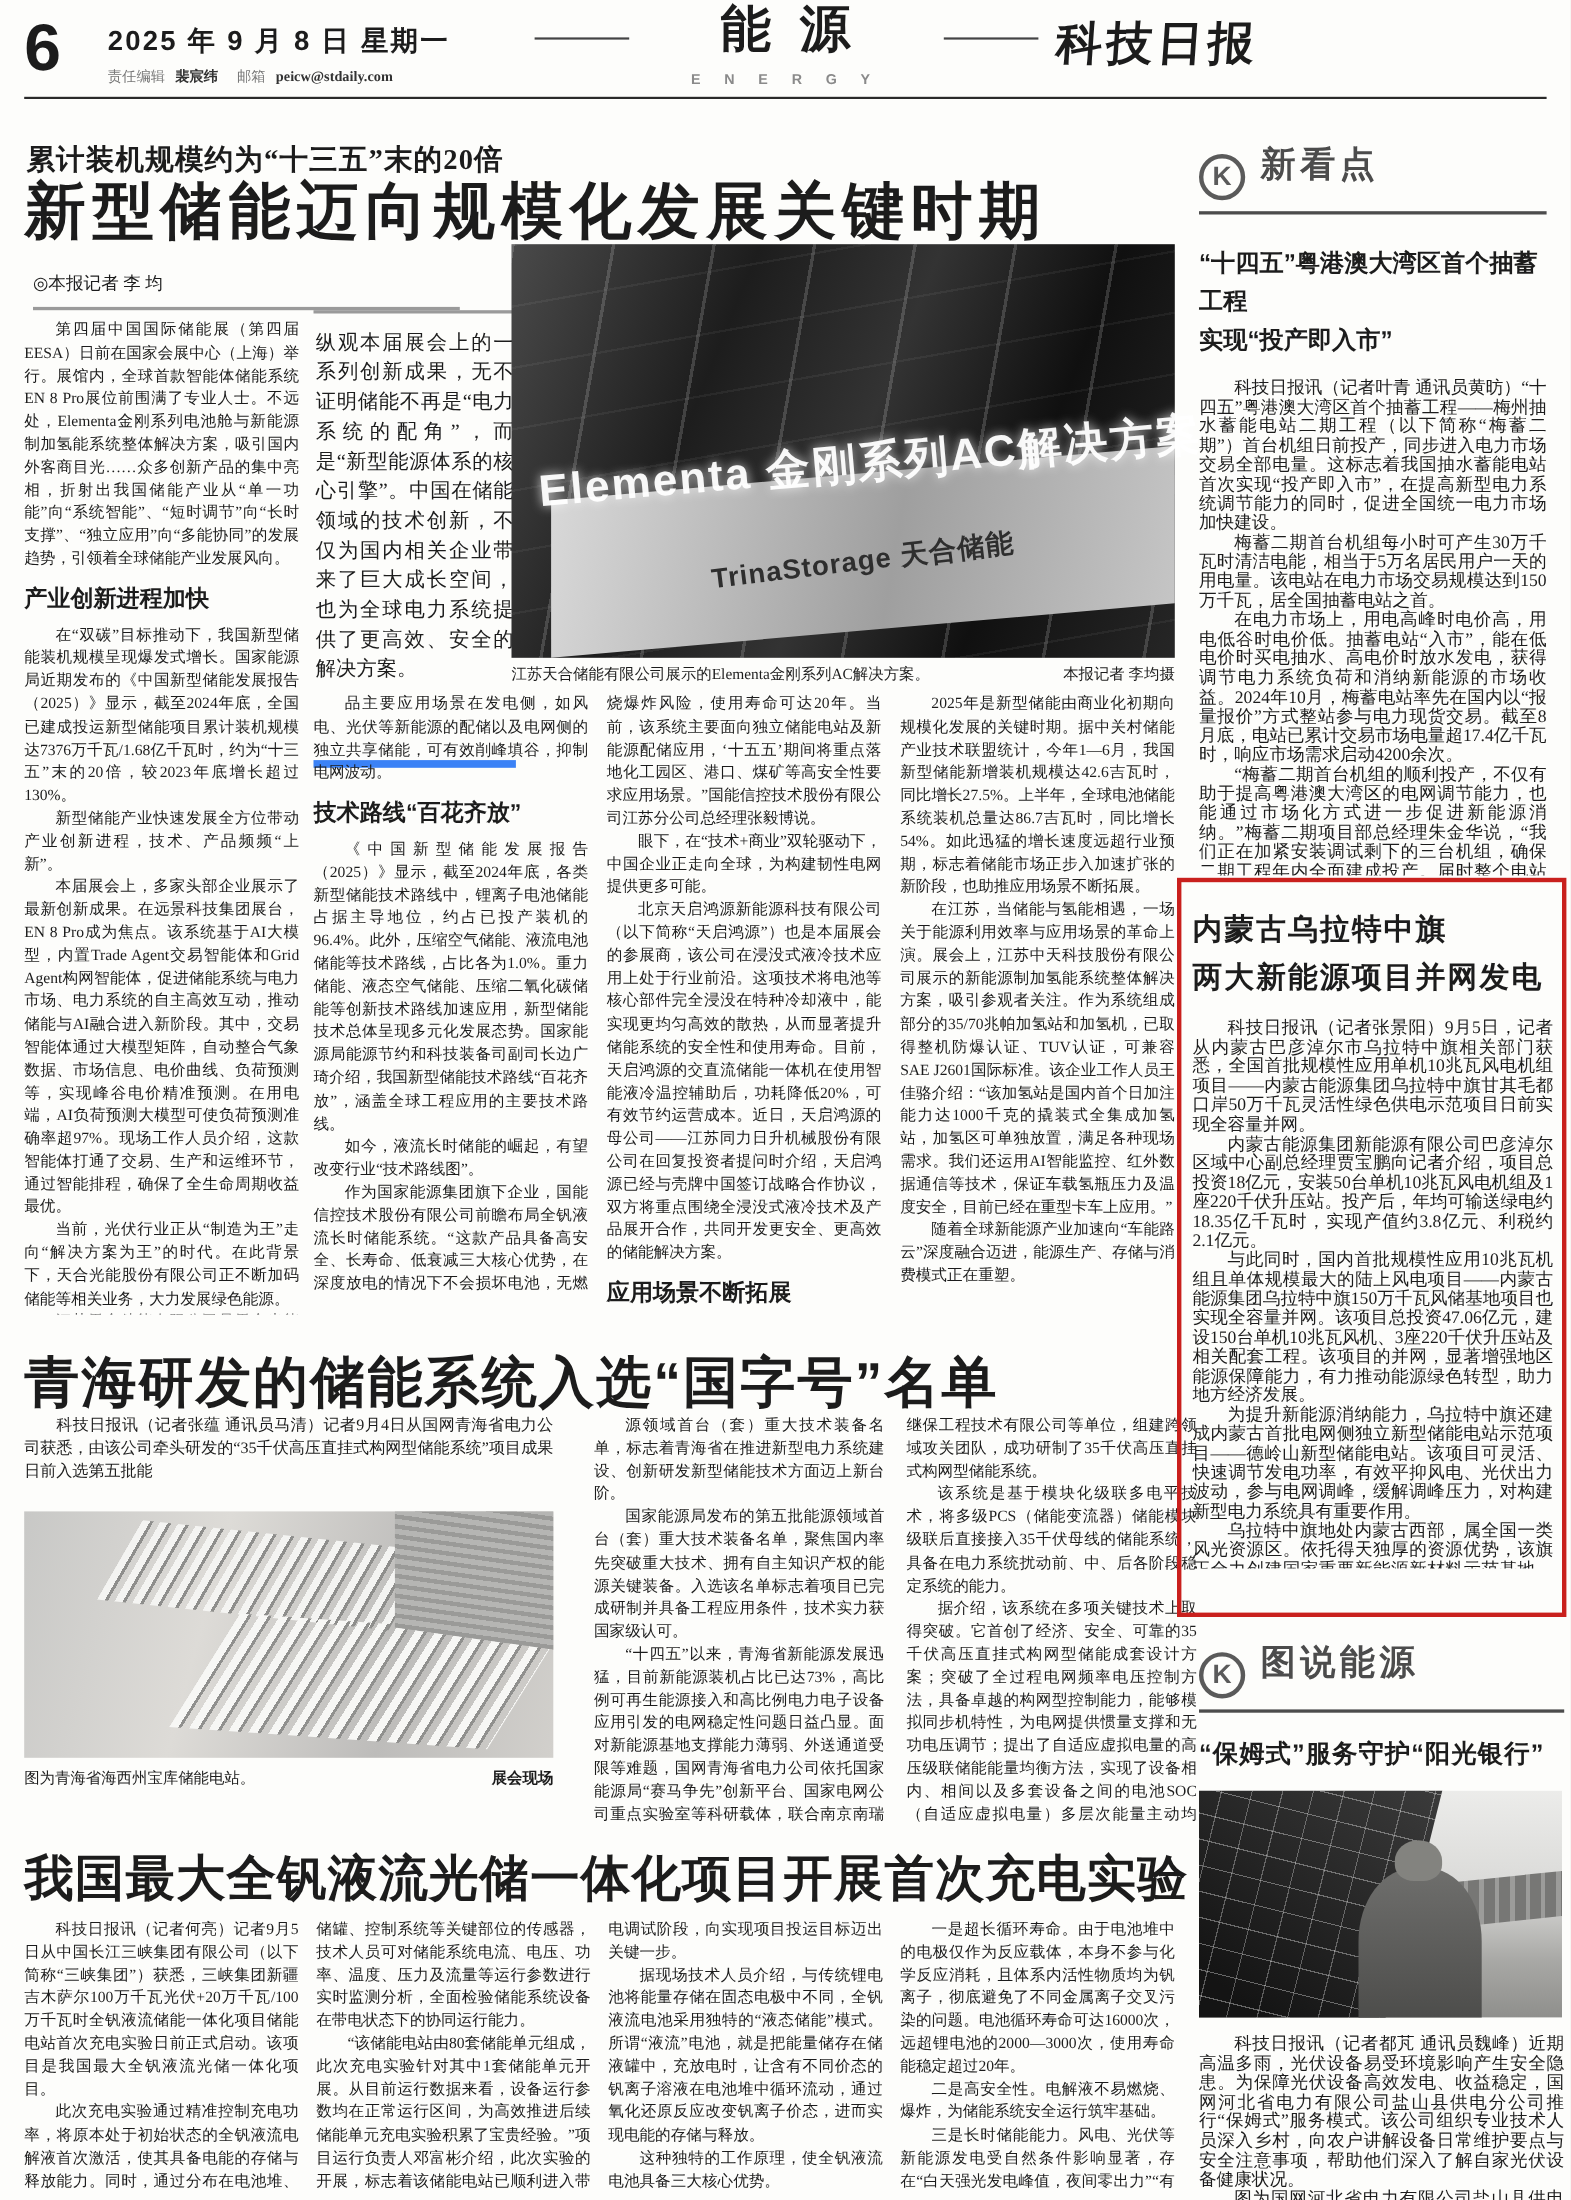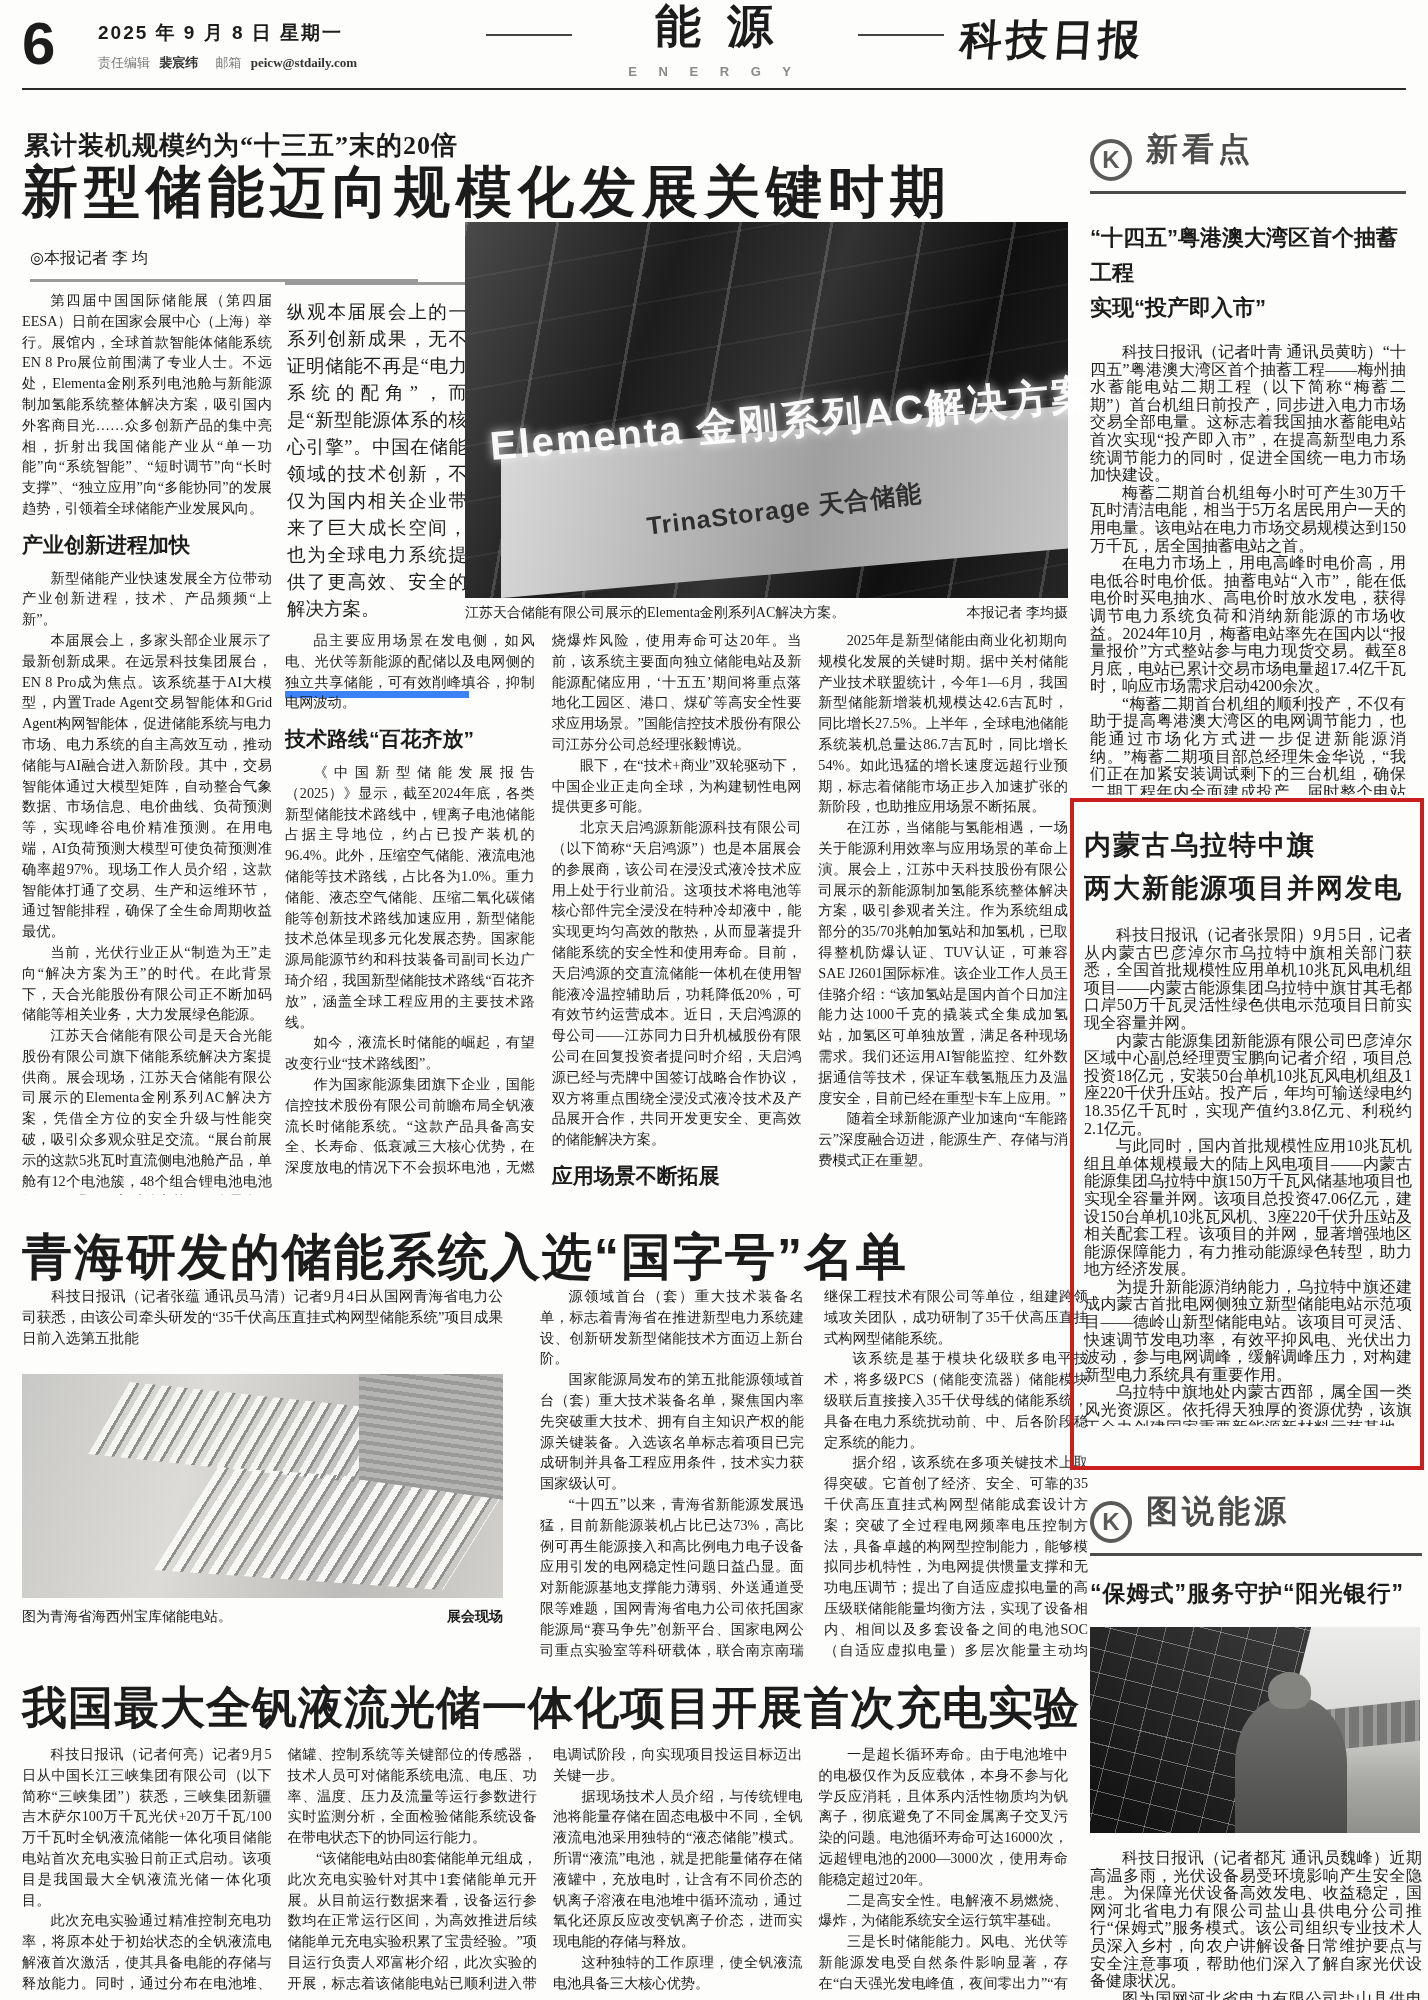--- a/index.html
+++ b/index.html
@@ -6,21 +6,21 @@
   #page{
     position:relative;width:1428px;height:2000px;margin:0 auto;
     background:#fdfdfb;color:#1c1c1c;overflow:hidden;
     font-family:"Liberation Serif","DejaVu Serif",serif;
   }
 
   
   #header{position:absolute;left:22px;top:12px;width:1384px;height:76px;border-bottom:2px solid #2a2a2a;}
   #page-num{position:absolute;left:0;top:2px;font-size:60px;font-weight:900;line-height:60px;font-family:"Liberation Sans","DejaVu Sans",sans-serif;}
   #date-block{position:absolute;left:76px;top:8px;}
-  #date-line{font-size:19px;font-weight:bold;letter-spacing:2px;font-family:"Liberation Sans","DejaVu Sans",sans-serif;}
+  #date-line{font-size:25px;font-weight:bold;letter-spacing:2px;font-family:"Liberation Sans","DejaVu Sans",sans-serif;}
   #editor-line{margin-top:8px;font-size:13px;color:#333;}
   #editor-line .lbl{color:#777;}
   #editor-line .name{font-weight:bold;margin:0 14px 0 6px;}
   #masthead-center{position:absolute;left:572px;top:-4px;width:284px;background:#fdfdfb;text-align:center;padding-bottom:2px;}
   #masthead-title{font-size:46px;font-weight:900;letter-spacing:26px;padding-left:26px;font-family:"Liberation Sans","DejaVu Sans",sans-serif;}
   #masthead-en{margin-top:6px;font-size:13px;font-weight:bold;color:#8a8a8a;letter-spacing:9px;font-family:"Liberation Sans","DejaVu Sans",sans-serif;}
   .masthead-rule{position:absolute;top:34px;width:86px;border-top:2px solid #444;}
   #brand{position:absolute;left:938px;top:0px;font-size:42px;font-weight:900;letter-spacing:4px;transform:skewX(-4deg);font-family:"Liberation Serif","DejaVu Serif",serif;}
 
   
@@ -136,20 +136,21 @@
   <div class="masthead-rule" style="left:858px;"></div>
 
   <div id="main-story">
     <div id="kicker">累计装机规模约为“十三五”末的20倍</div>
     <h1 id="main-headline" style="margin:0;">新型储能迈向规模化发展关键时期</h1>
     <div id="main-byline">◎本报记者  李 均</div>
 
     <div id="main-col1" class="body-txt clip">
         <p class="para">第四届中国国际储能展（第四届EESA）日前在国家会展中心（上海）举行。展馆内，全球首款智能体储能系统EN 8 Pro展位前围满了专业人士。不远处，Elementa金刚系列电池舱与新能源制加氢能系统整体解决方案，吸引国内外客商目光……众多创新产品的集中亮相，折射出我国储能产业从“单一功能”向“系统智能”、“短时调节”向“长时支撑”、“独立应用”向“多能协同”的发展趋势，引领着全球储能产业发展风向。</p>
         <h3 class="subhead">产业创新进程加快</h3>
+        <p class="para">在“双碳”目标推动下，我国新型储能装机规模呈现爆发式增长。国家能源局近期发布的《中国新型储能发展报告（2025）》显示，截至2024年底，全国已建成投运新型储能项目累计装机规模达7376万千瓦/1.68亿千瓦时，约为“十三五”末的20倍，较2023年底增长超过130%。</p>
         <p class="para">新型储能产业快速发展全方位带动产业创新进程，技术、产品频频“上新”。</p>
         <p class="para">本届展会上，多家头部企业展示了最新创新成果。在远景科技集团展台，EN 8 Pro成为焦点。该系统基于AI大模型，内置Trade Agent交易智能体和Grid Agent构网智能体，促进储能系统与电力市场、电力系统的自主高效互动，推动储能与AI融合进入新阶段。其中，交易智能体通过大模型矩阵，自动整合气象数据、市场信息、电价曲线、负荷预测等，实现峰谷电价精准预测。在用电端，AI负荷预测大模型可使负荷预测准确率超97%。现场工作人员介绍，这款智能体打通了交易、生产和运维环节，通过智能排程，确保了全生命周期收益最优。</p>
         <p class="para">当前，光伏行业正从“制造为王”走向“解决方案为王”的时代。在此背景下，天合光能股份有限公司正不断加码储能等相关业务，大力发展绿色能源。</p>
         <p class="para">江苏天合储能有限公司是天合光能股份有限公司旗下储能系统解决方案提供商。展会现场，江苏天合储能有限公司展示的Elementa金刚系列AC解决方案，凭借全方位的安全升级与性能突破，吸引众多观众驻足交流。“展台前展示的这款5兆瓦时直流侧电池舱产品，单舱有12个电池簇，48个组合锂电池电池组，4992颗314安时的电芯，一次最多可储存5015千瓦时电。”该公司华东区销售经理陶煜恺介绍，这款产</p>
       </div>
 
     <div id="pull-quote">纵观本届展会上的一系列创新成果，无不证明储能不再是“电力系统的配角”，而是“新型能源体系的核心引擎”。中国在储能领域的技术创新，不仅为国内相关企业带来了巨大成长空间，也为全球电力系统提供了更高效、安全的解决方案。</div>
 
     <div id="main-photo">
       <div class="lights"></div>

